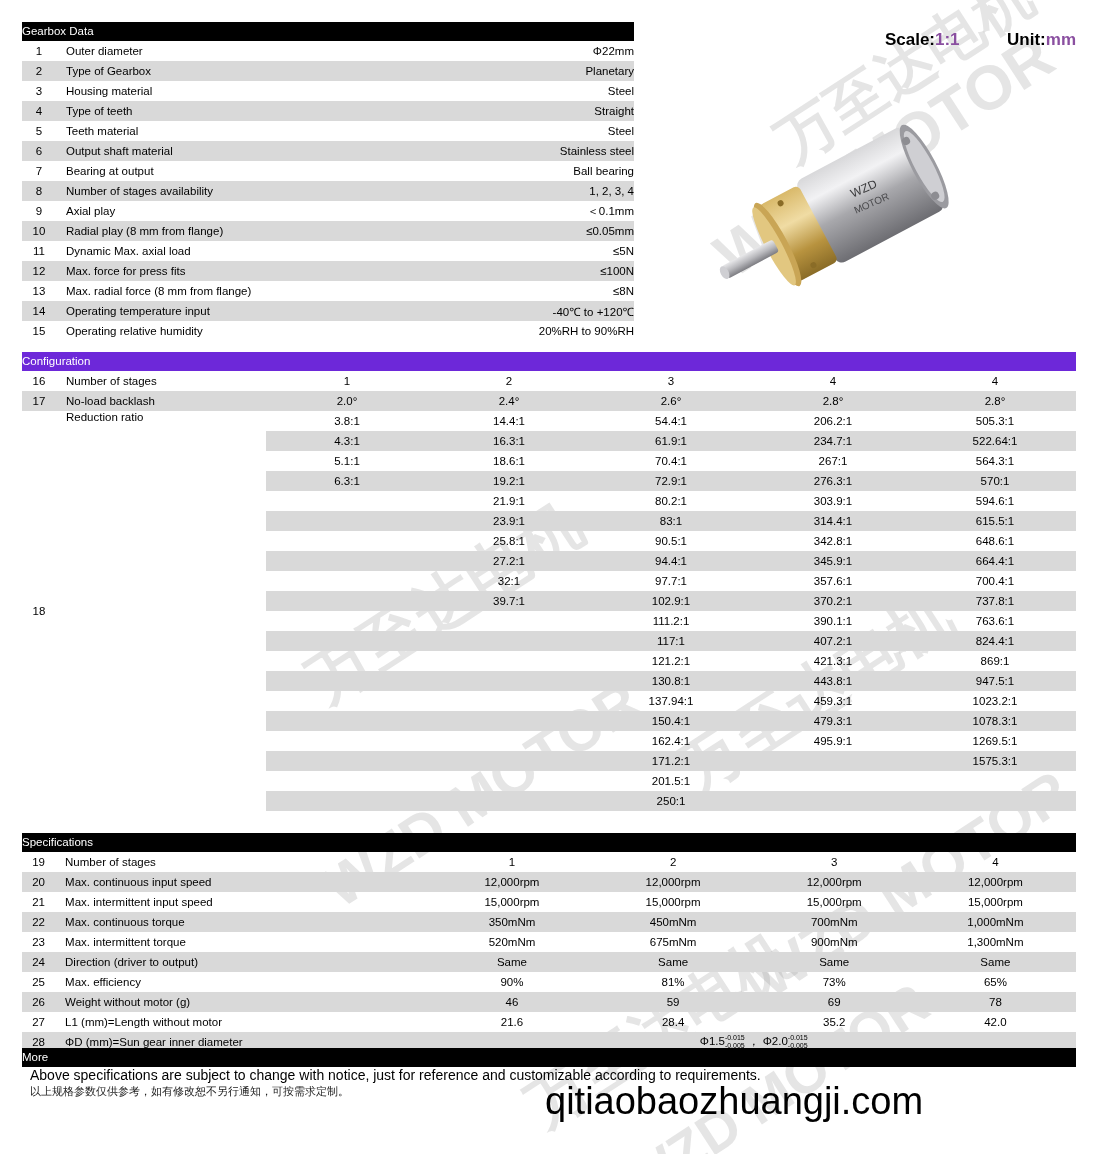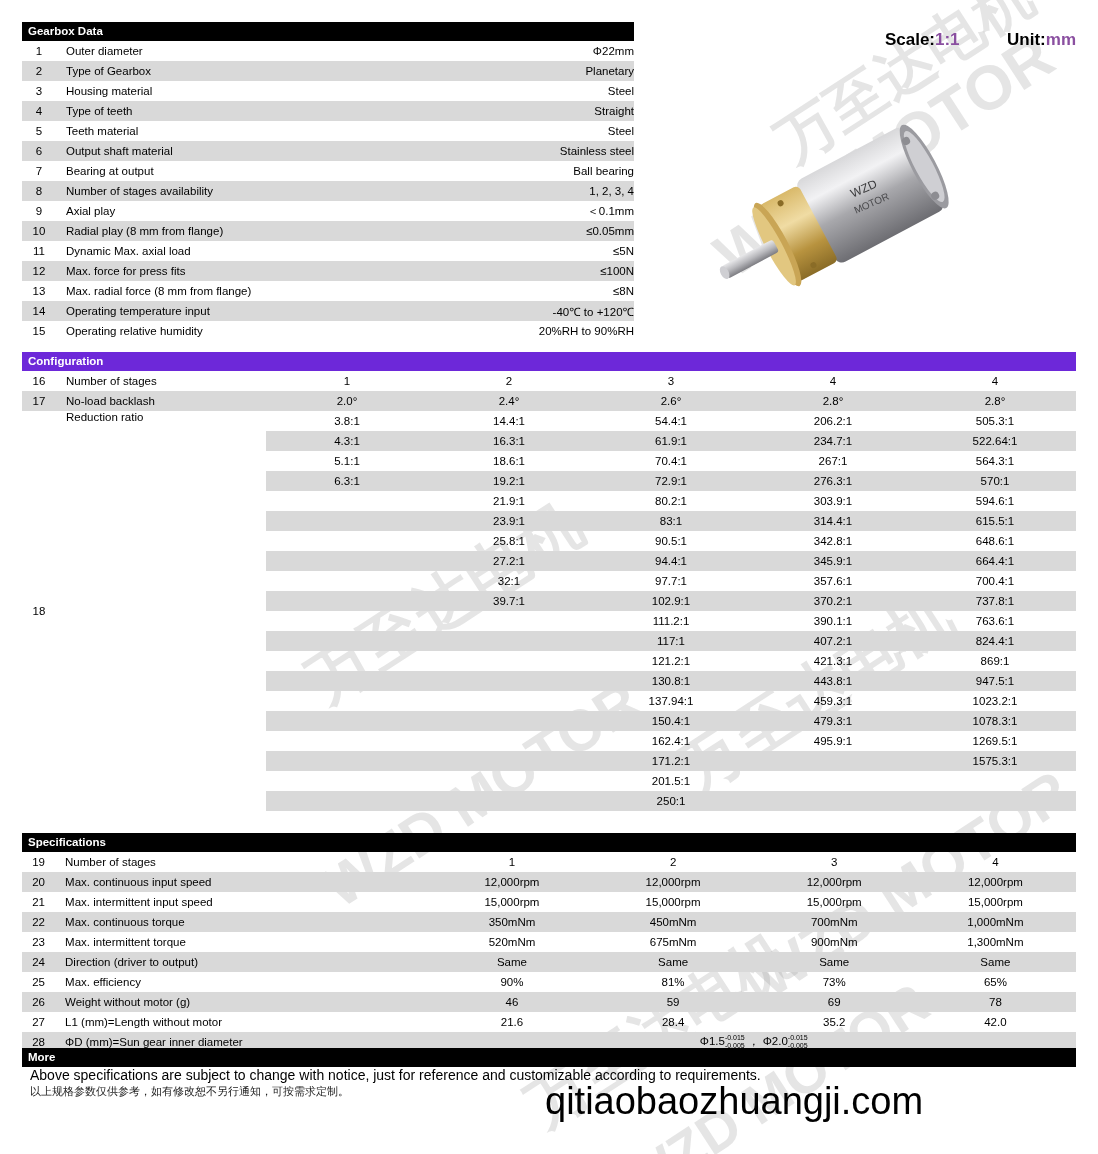--- a/index.html
+++ b/index.html
@@ -21,22 +21,22 @@
   .wm3 { left:290px; top:560px; font-size:62px; transform:rotate(-33deg); }
   .wm4 { left:300px; top:760px; font-size:58px; transform:rotate(-33deg); }
   .wm5 { left:660px; top:650px; font-size:62px; transform:rotate(-33deg); }
   .wm6 { left:730px; top:850px; font-size:58px; transform:rotate(-33deg); }
   .wm7 { left:510px; top:990px; font-size:60px; transform:rotate(-33deg); }
   .wm8 { left:600px; top:1060px;font-size:56px; transform:rotate(-33deg); }
 
   
   table { border-collapse:collapse; }
   .bar {
-    background:#000; color:#fff; font-weight:bold; font-size:11.5px;
-    padding:3px 0 3px 6px; line-height:13px;
+    background:#000; color:#fff; font-weight:normal; font-size:11.5px;
+    padding:3px 0 3px 0; line-height:13px;
   }
   .bar.purple { background:#6d28d9; }
   .idx { width:34px; text-align:center; }
   .lbl { padding-left:10px; }
   td { height:20px; padding:0; font-size:11.5px; }
   .alt { background:#d9d9d9; }
 
   
   #gearbox-table { position:absolute; left:22px; top:22px; width:612px; }
   #gearbox-table td.lbl { width:350px; }

